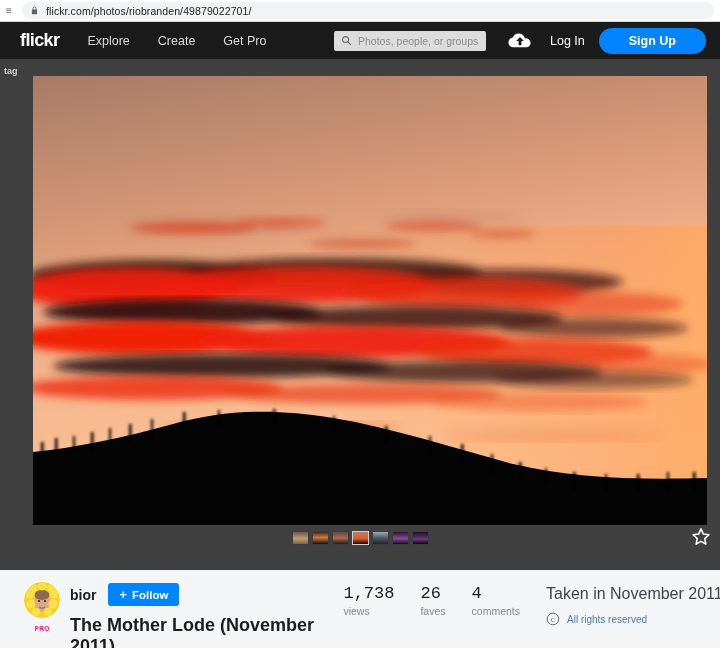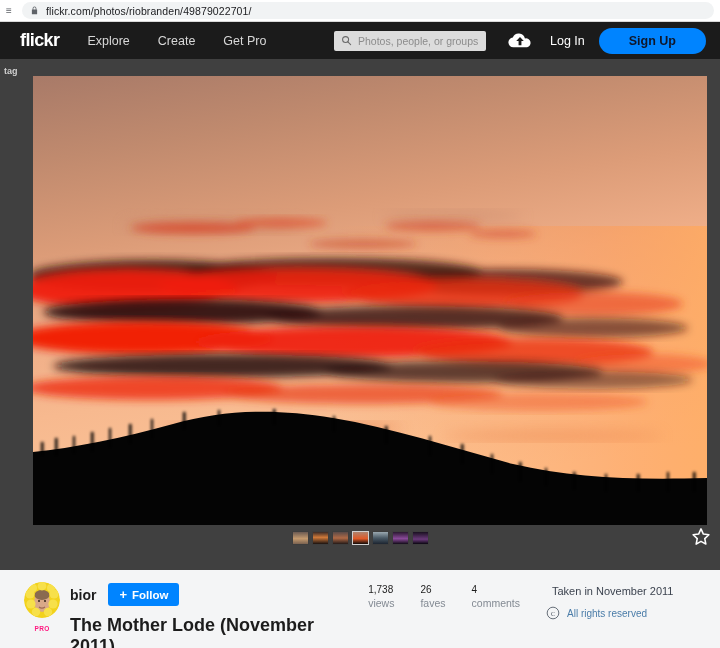--- a/index.html
+++ b/index.html
@@ -98,21 +98,21 @@
   .search-input::placeholder { color: #8c8c8c; }
   .upload-icon { width: 24px; height: 17px; margin-right: 18px; cursor:pointer; display:block;}
   .login-link {
     color: #ffffff;
     font-size: 12.5px;
     margin-right: 14px;
     cursor: pointer;
   }
   .signup-btn {
     background: #0084ff;
-    color: #0f172a;
+    color: #ffffff;
     font-size: 12.5px;
     font-weight: bold;
     border: none;
     border-radius: 13px;
     padding: 6px 30px;
     cursor: pointer;
     font-family: "Liberation Sans", sans-serif;
   }
 
   
@@ -226,25 +226,25 @@
     overflow: hidden;
   }
 
   .stats-col {
     flex: 0 0 auto;
     display: flex;
     padding-top: 2px;
     margin-left: 14px;
   }
   .stat { margin-right: 26px; }
-  .stat-num { font-size: 10px; color: #1c1c1c; }
+  .stat-num { font-size: 17px; color: #1c1c1c; font-family: Liberation Mono, monospace; }
   .stat-label { font-size: 10.5px; color: #838a93; margin-top: 2px; }
 
   .rights-col { flex: 0 0 auto; padding-top: 3px; width: 160px; }
-  .taken-text { font-size: 11px; color: #3d4450; white-space: nowrap; margin-left: 6px; }
+  .taken-text { font-size: 16px; color: #3d4450; white-space: nowrap; }
   .rights-row { display: flex; align-items: center; margin-top: 9px; }
   .cc-icon { width: 14px; height: 14px; margin-right: 7px; flex:0 0 auto; display:block;}
   .rights-link { font-size: 10px; color: #4a7ca8; cursor: pointer; white-space: nowrap; }
   .info-divider {
     position: absolute;
     left: 388px; right: 14px;
     bottom: 2px;
     height: 1px;
     background: #dfe1e4;
   }

